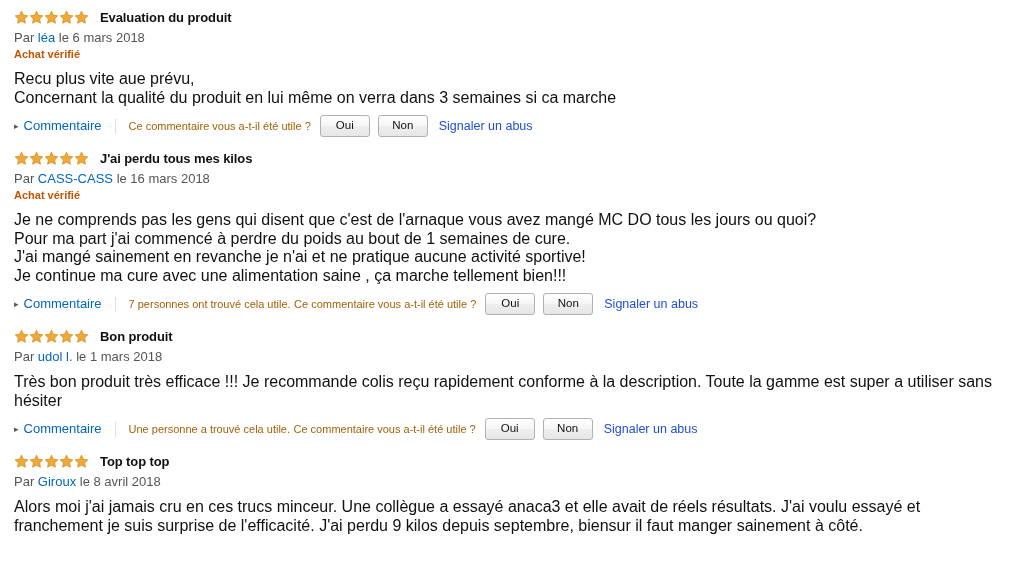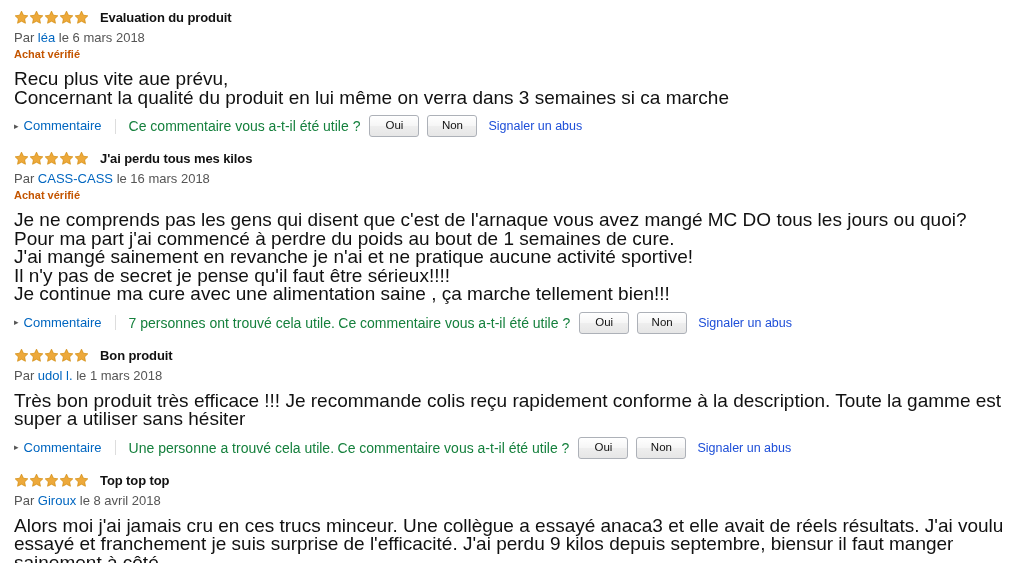--- a/index.html
+++ b/index.html
@@ -62,21 +62,21 @@
   .verified {
     font-size: 11px;
     font-weight: bold;
     color: #c45500;
     line-height: 15px;
     margin-bottom: 2px;
   }
 
   
   .review-body {
-    font-size: 19px;
+    font-size: 16px;
     color: #111111;
     line-height: 18.5px;
     margin-top: 8px;
     margin-bottom: 8px;
   }
   .review-body .ln { display: block; white-space: pre-wrap; }
 
   
   .review-actions {
     display: flex;
@@ -101,23 +101,23 @@
     white-space: nowrap;
   }
   .vsep {
     width: 1px;
     height: 15px;
     background: #dddddd;
     margin: 0 13px;
     flex: none;
   }
   .helpful-text {
-    color: #15803d;
+    color: #a16207;
     white-space: nowrap;
-    font-size: 14px;
+    font-size: 11px;
   }
   .btn {
     display: inline-block;
     font-family: Liberation Sans, sans-serif;
     font-size: 11.5px;
     color: #111111;
     background: linear-gradient(to bottom, #ffffff 0%, #f6f6f6 48%, #eeeeee 52%, #e6e6e6 100%);
     border: 1px solid #adb1b8;
     border-radius: 3px;
     padding: 2px 11px 3px 11px;
@@ -199,21 +199,20 @@
           </svg>
         </span>
         <span class="review-title">J'ai perdu tous mes kilos</span>
       </div>
       <div class="byline"><span>Par</span> <span class="author">CASS-CASS</span> <span>le 16 mars 2018</span></div>
       <div class="verified">Achat vérifié</div>
       <div class="review-body">
         <span class="ln">Je ne comprends pas les gens qui disent que c'est de l'arnaque vous avez mangé MC DO tous les jours ou quoi?</span>
         <span class="ln">Pour ma part j'ai commencé à perdre du poids au bout de 1 semaines de cure.</span>
         <span class="ln">J'ai mangé sainement en revanche je n'ai et ne pratique aucune activité sportive!</span>
-        <span class="ln">Il n'y pas de secret je pense qu'il faut être sérieux!!!!</span>
         <span class="ln">Je continue ma cure avec une alimentation saine , ça marche tellement bien!!!</span>
       </div>
       <div class="review-actions"><span class="caret">▸</span><span class="comment-link">Commentaire</span><span class="vsep"></span><span class="helpful-text">7 personnes ont trouvé cela utile.</span>&nbsp;<span class="helpful-text">Ce commentaire vous a-t-il été utile ?</span><span class="btn">Oui</span><span class="btn">Non</span><span class="report-link">Signaler un abus</span></div>
     </div>
     <div class="review">
       <div class="review-head">
         <span class="stars" title="5/5">
           <svg width="15" height="15" viewBox="0 0 24 24">
             <path d="M12 1.8l3.1 6.6 7.0 0.9-5.1 4.9 1.3 7.0L12 17.9 5.7 21.2l1.3-7.0L1.9 9.3l7.0-0.9z" fill="#eda93b" stroke="#d08706" stroke-width="1.1" stroke-linejoin="round"></path>
           </svg>

